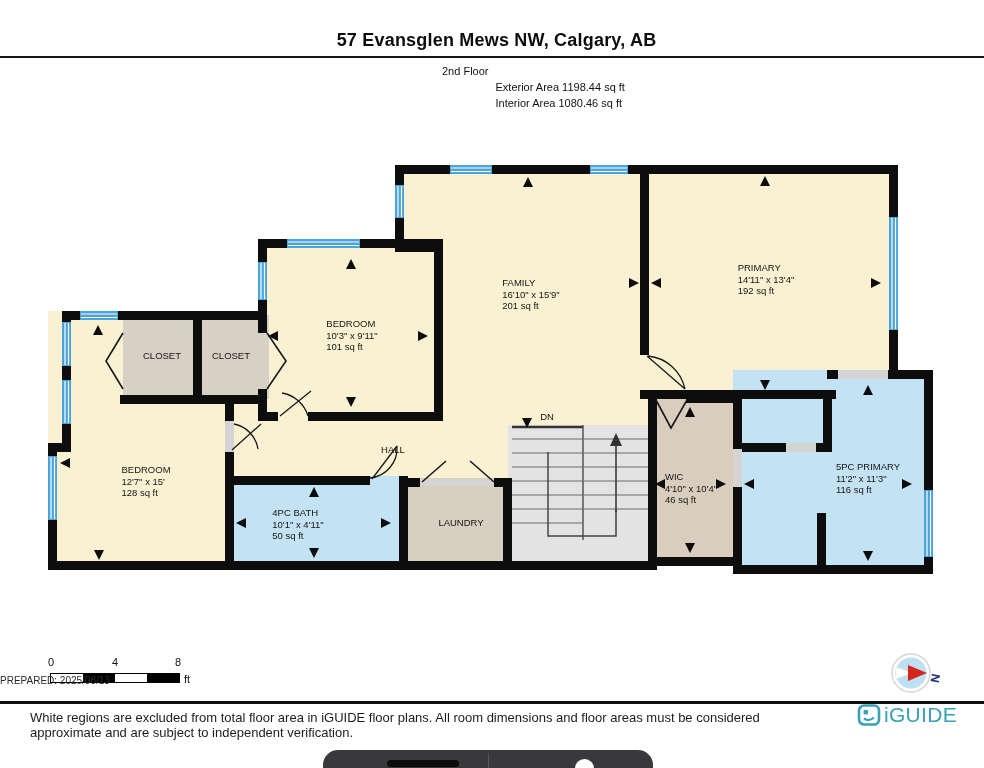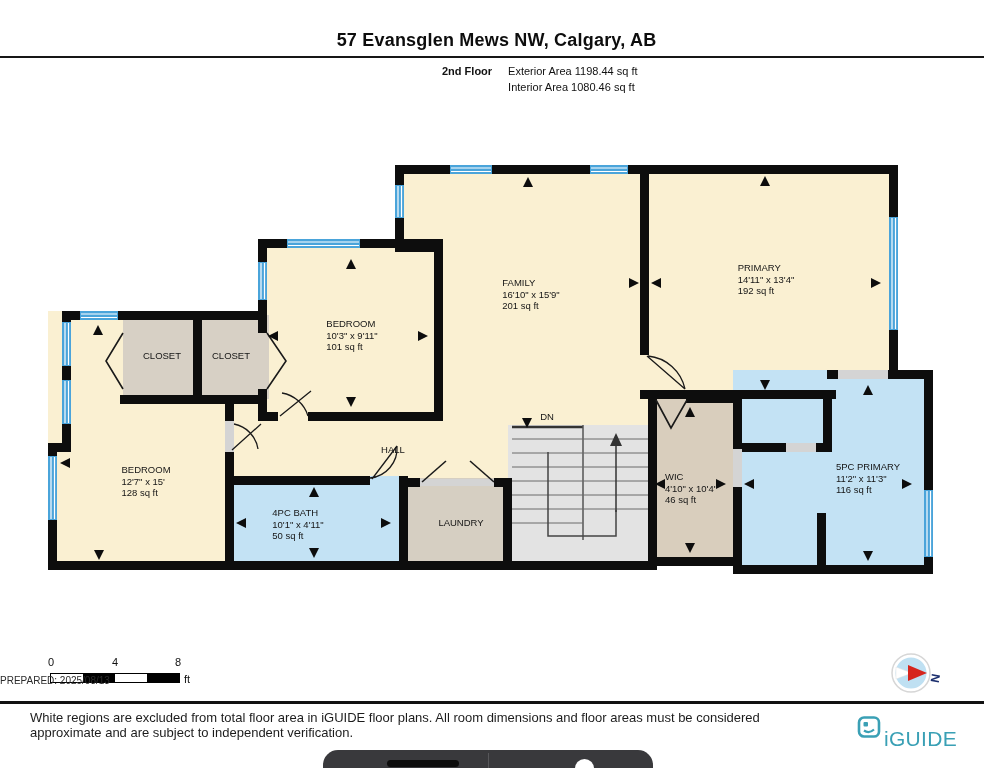--- a/index.html
+++ b/index.html
@@ -3,42 +3,42 @@
 <meta charset="utf-8">
 <style>
   html,body{margin:0;padding:0;background:#fff;}
   .canvas{position:relative;width:984px;height:768px;background:#ffffff;overflow:hidden;
           font-family:"Liberation Sans",sans-serif;color:#111;padding-left:9px;}
   
   .page-title{position:absolute;top:30px;left:0;width:100%;text-align:center;
               font-size:18px;font-weight:bold;letter-spacing:.2px;color:#0d0d0d;}
   .title-rule{position:absolute;top:56px;left:0;width:100%;height:2px;background:#161616;}
   .floor-info{position:absolute;top:63px;left:442px;display:flex;align-items:flex-start;font-size:11px;}
-  .floor-label{font-weight:bold;margin-right:16px;line-height:16px;}
-  .area-col{display:flex;flex-direction:column;line-height:16px;}
+  .floor-label{font-weight:normal;margin-right:7px;line-height:16px;}
+  .area-col{display:flex;flex-direction:column;line-height:16px;margin-top:16px;}
   
   svg.plan{position:absolute;left:0;top:0;}
   
   .rl{position:absolute;transform:translate(-50%,-50%);text-align:left;
       font-size:9.5px;line-height:11.5px;color:#151515;white-space:nowrap;}
   
   .scale{position:absolute;left:44px;top:656px;width:170px;height:36px;font-size:11px;color:#111;}
   .scale .tick{position:absolute;top:0;transform:translateX(-50%);}
   .scale .bar{position:absolute;left:6px;top:17px;width:128px;height:8px;border:1px solid #000;
               display:flex;}
   .scale .seg{flex:1;}
   .scale .unit{position:absolute;left:140px;top:17px;}
   .prepared{position:absolute;top:675px;left:0;width:100%;text-align:left;font-size:10px;color:#2b2b2b;}
   
   .compass{position:absolute;left:878px;top:645px;}
   
   .footer-rule{position:absolute;top:701px;left:0;width:100%;height:3px;background:#111;}
   .disclaimer{position:absolute;top:710px;left:30px;width:780px;font-size:13px;color:#1c1c1c;}
   .brand{position:absolute;top:703px;right:36px;display:flex;align-items:center;gap:3px;}
-  .brand-text{font-size:21px;color:#3aa0b5;font-weight:500;letter-spacing:.3px;margin-top:24px;}
+  .brand-text{font-size:21px;color:#3aa0b5;font-weight:500;letter-spacing:.3px;}
   
   .bottom-bar{position:absolute;left:323px;top:750px;width:330px;height:18px;background:#39393c;
               border-radius:15px 15px 0 0;}
   .bottom-bar .divider{position:absolute;left:50%;top:3px;bottom:0;width:1px;background:#57575a;}
   .bottom-bar .pill{position:absolute;left:64px;bottom:1px;width:72px;height:7px;background:#0c0c0c;border-radius:4px;}
   .bottom-bar .circle{position:absolute;left:252px;bottom:-10px;width:19px;height:19px;background:#fff;border-radius:50%;}
 </style>
 </head>
 <body>
 

